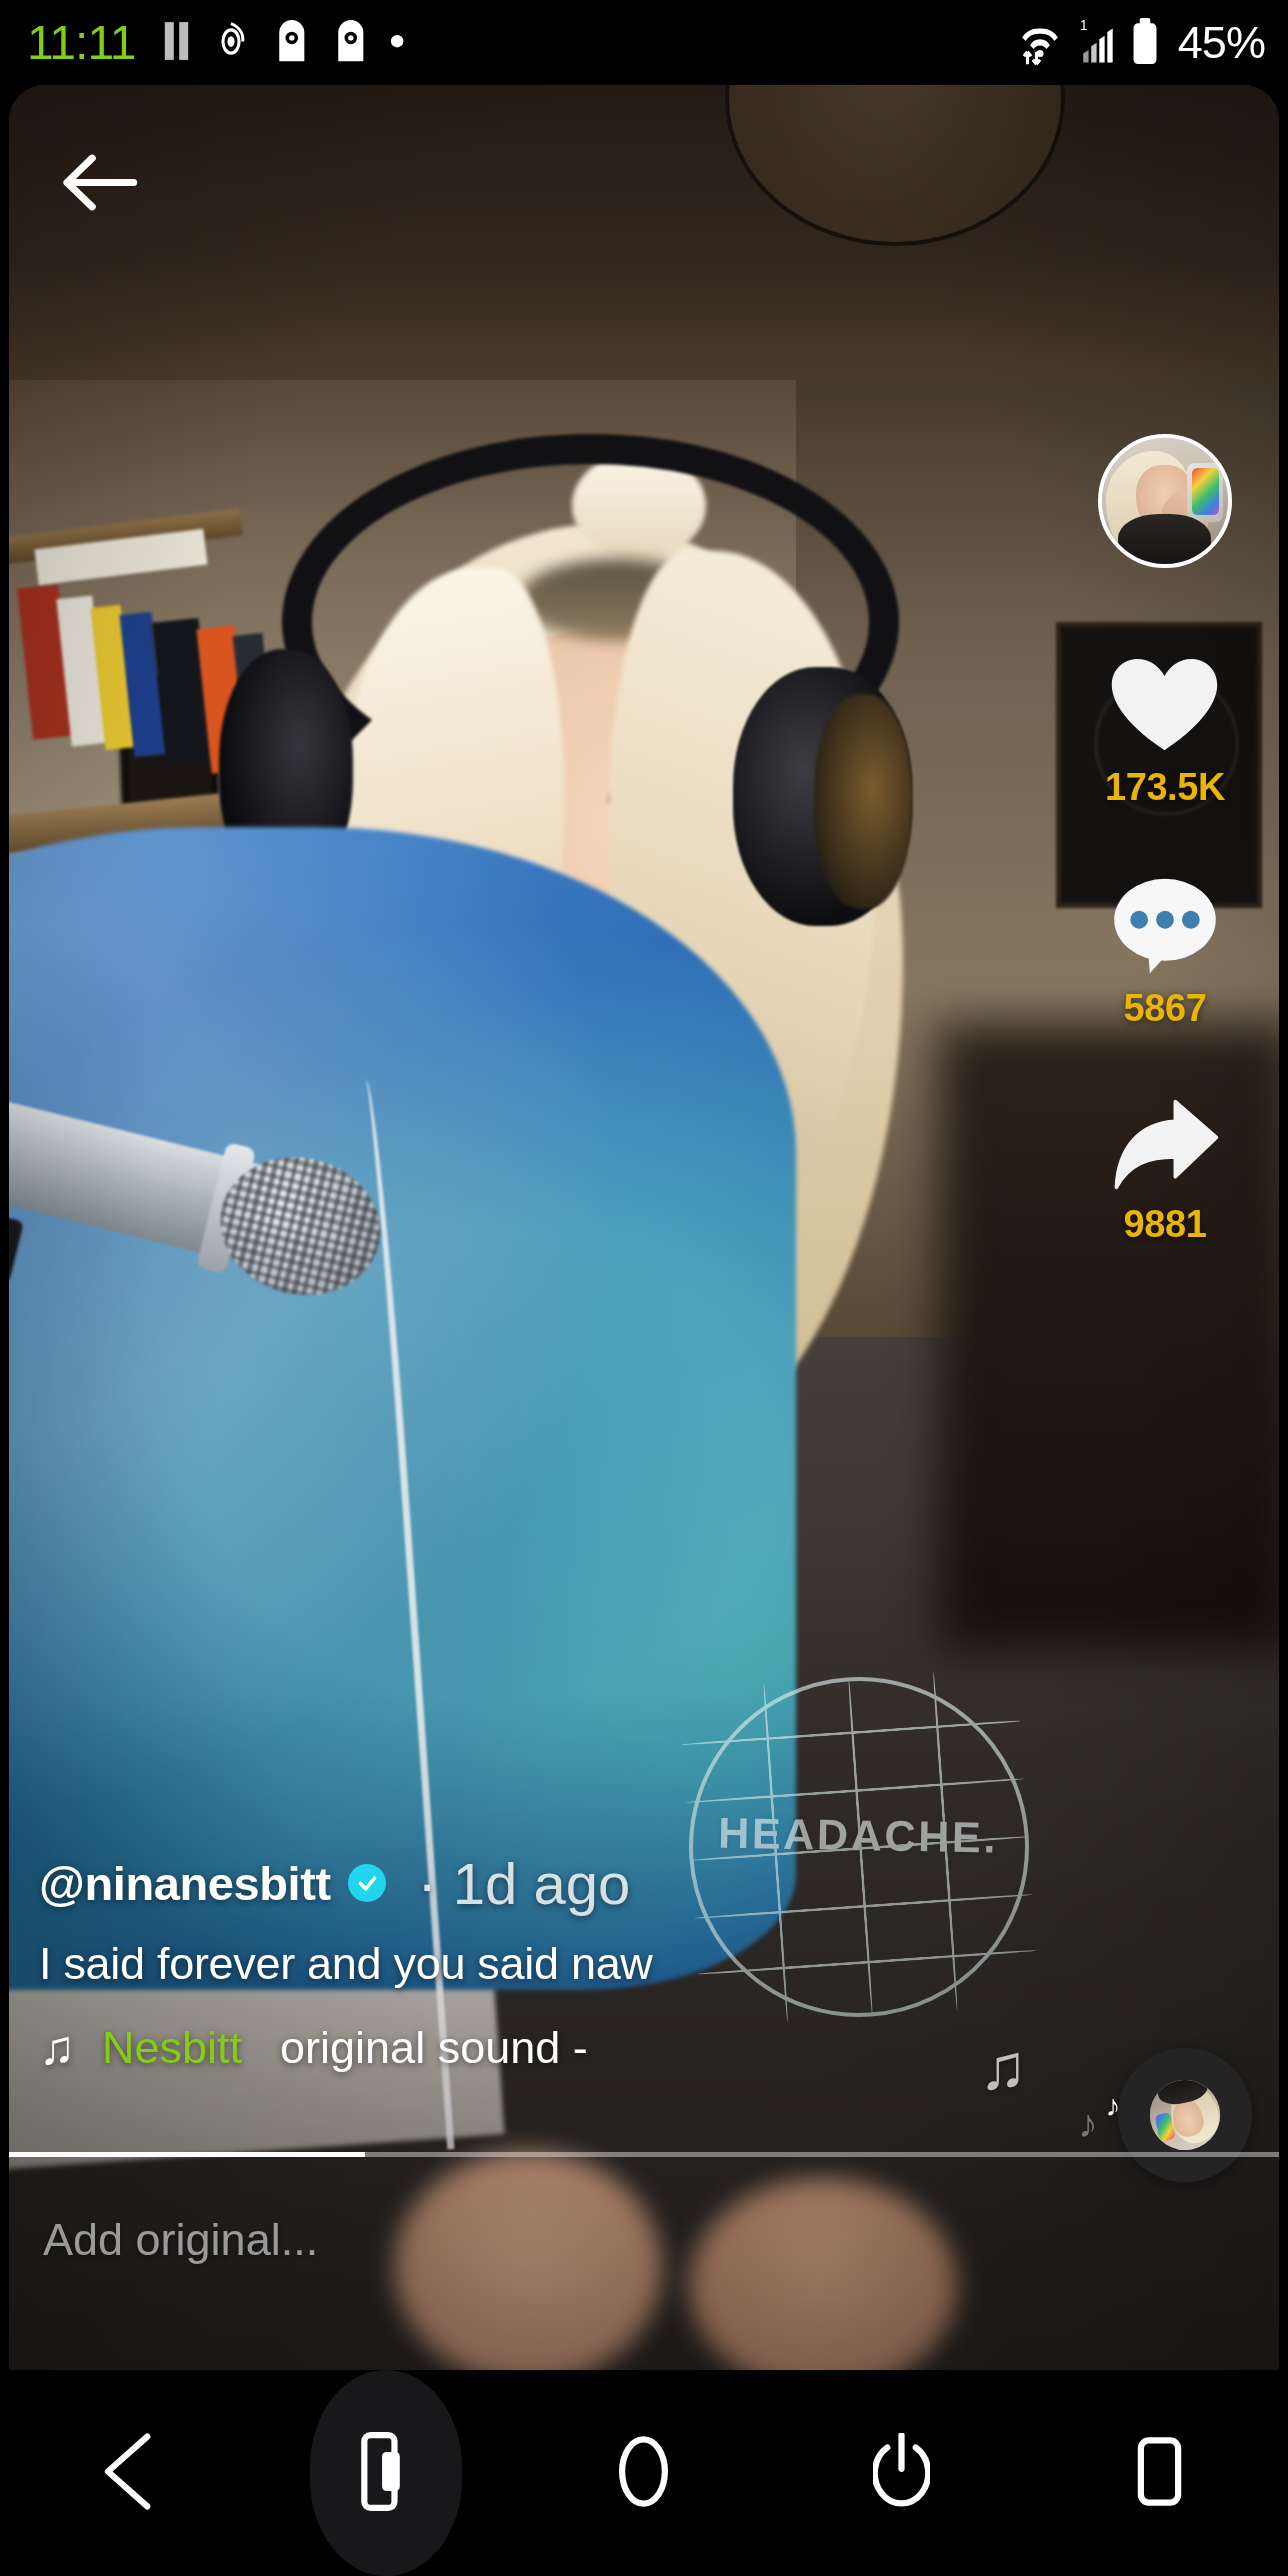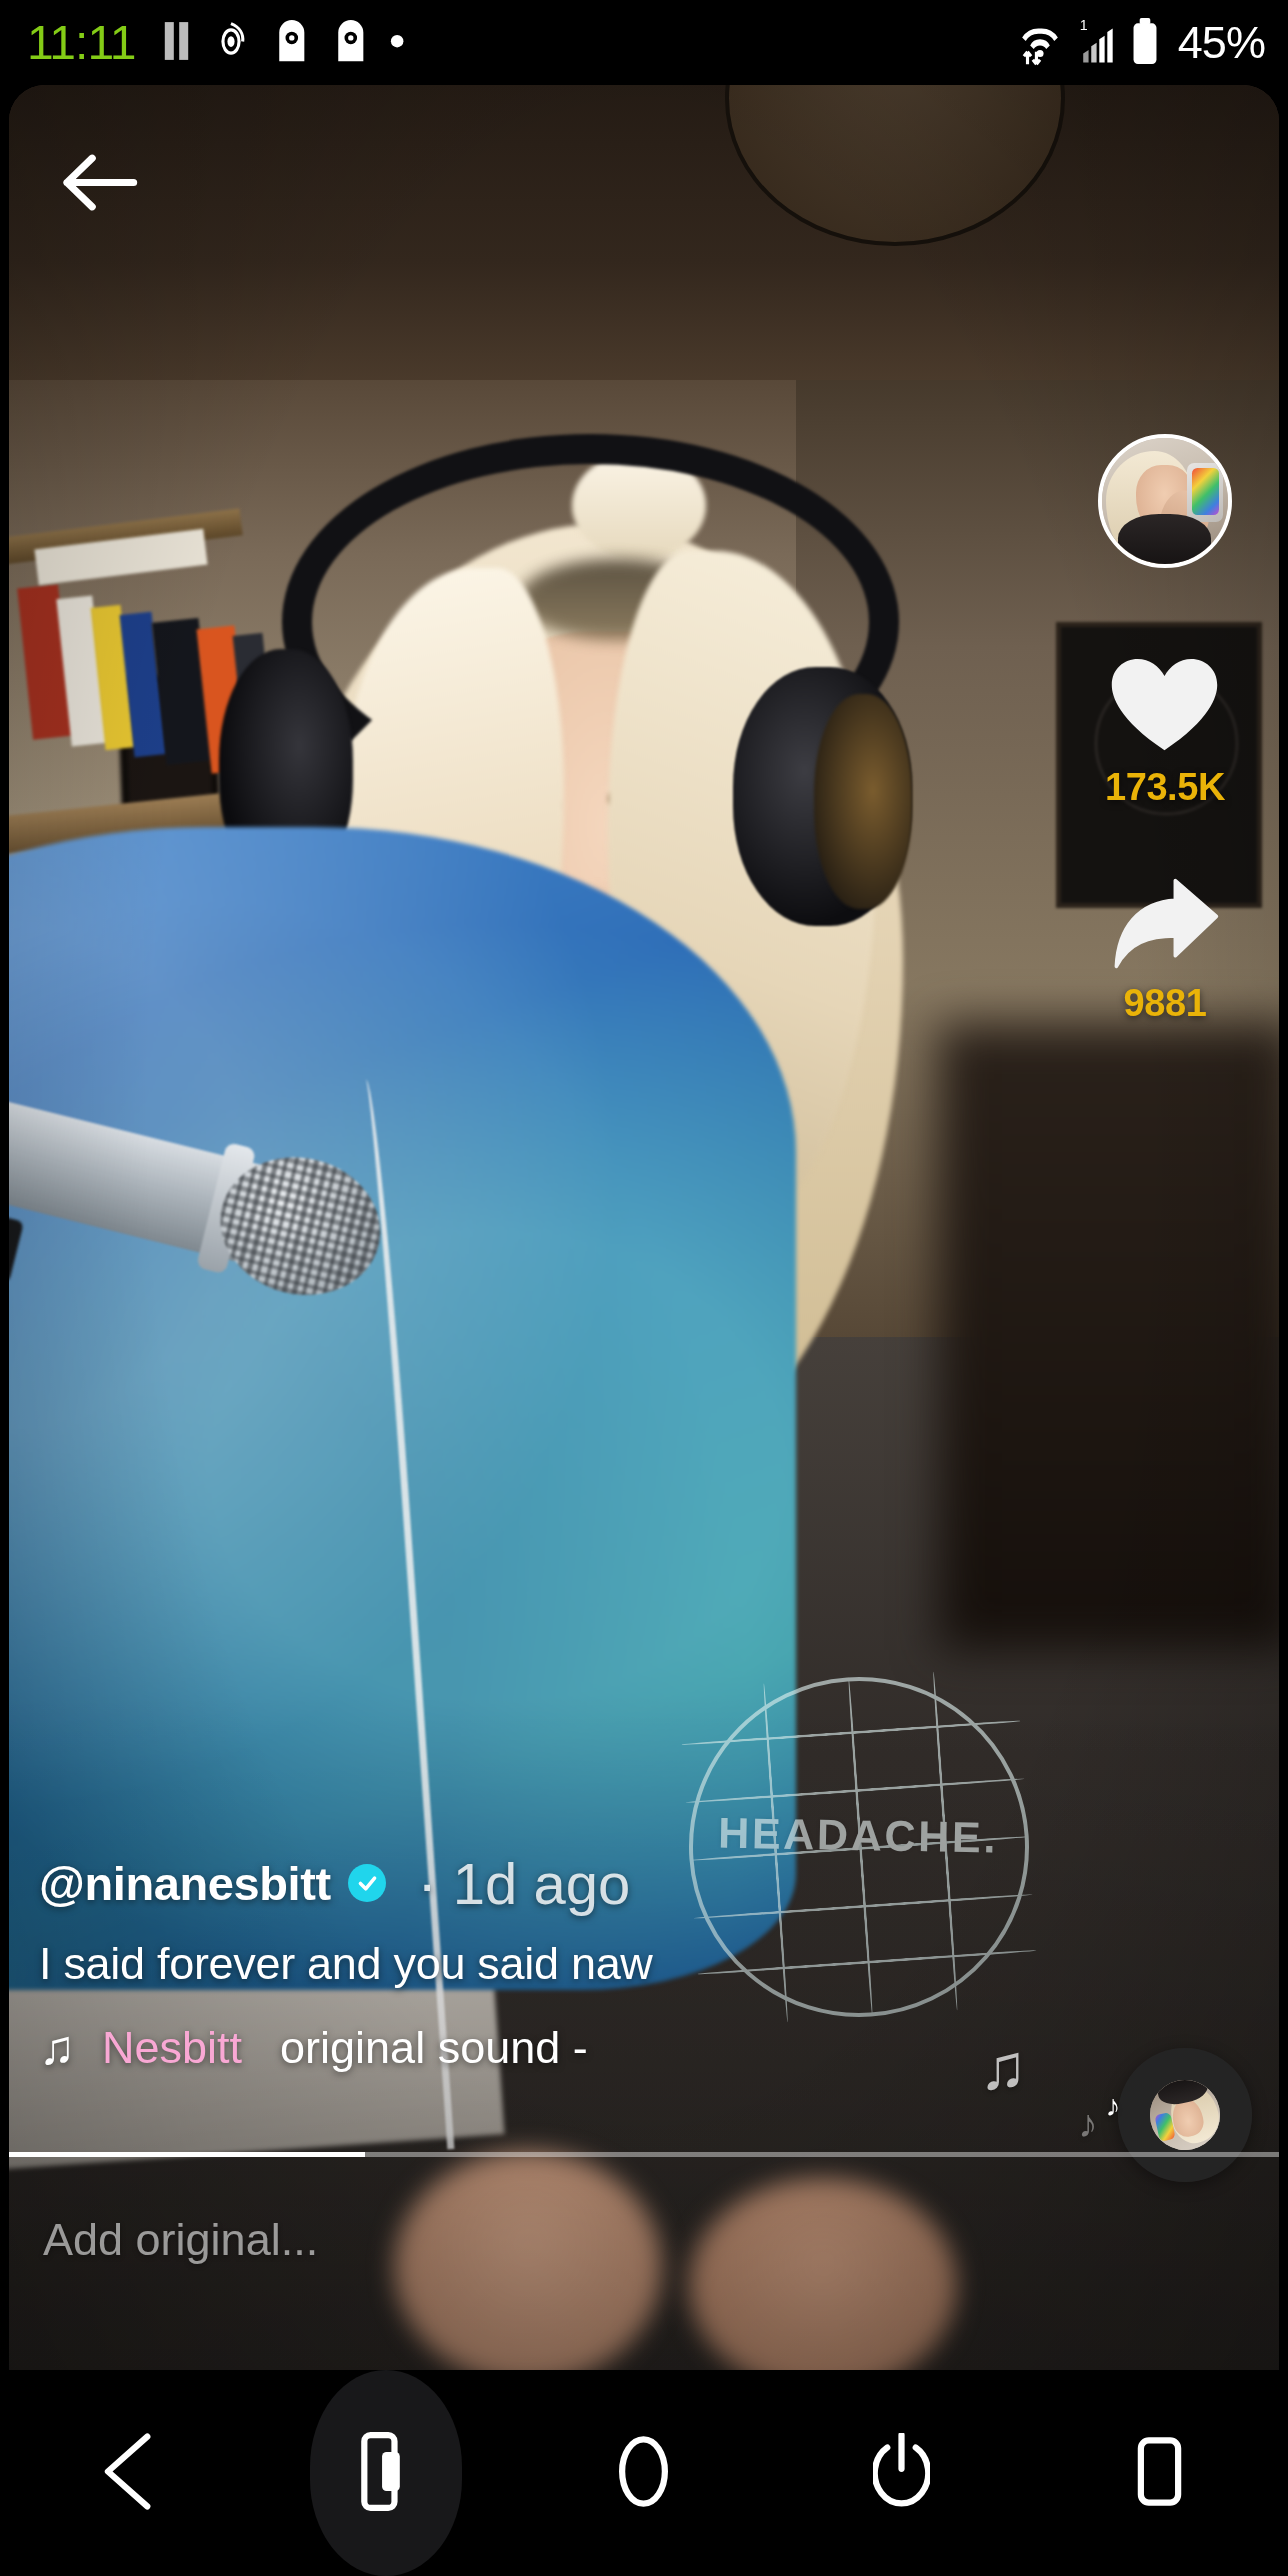--- a/index.html
+++ b/index.html
@@ -360,21 +360,21 @@
     color:rgba(255,255,255,.82); font-size:58px; margin-left:24px;
     text-shadow:0 1.8px 7.2px rgba(0,0,0,.5); font-weight:400;
   }
   #caption-text{
     color:#fff; font-size:45px; margin-top:21.5px; font-weight:400;
     text-shadow:0 1.8px 7.2px rgba(0,0,0,.5); letter-spacing:-0.3px;
   }
   #music-row{ display:flex; align-items:center; margin-top:30px; }
   #music-note-icon{ color:#fff; font-size:48px; text-shadow:0 1.8px 7.2px rgba(0,0,0,.5); }
   #music-title{
-    color:#f9a8d4; font-size:45px; margin-left:27px; font-weight:400;
+    color:#84cc16; font-size:45px; margin-left:27px; font-weight:400;
     text-shadow:0 1.8px 7.2px rgba(0,0,0,.5); white-space:nowrap;
   }
   #music-sub{
     color:#fff; font-size:45px; margin-left:38px; font-weight:400;
     text-shadow:0 1.8px 7.2px rgba(0,0,0,.5); white-space:nowrap;
   }
 
   
   #progress-track{
     position:absolute; left:0; bottom:213px; width:100%; height:5.4px;
@@ -581,20 +581,32 @@
 
     <div class="action-item" id="like-item">
       <span>
         <svg width="109" height="97" viewBox="0 0 122 108">
           <path d="M61 104 C10 70 2 44 2 31 C2 13 16 2 31 2 C44 2 55 10 61 21 C67 10 78 2 91 2 C106 2 120 13 120 31 C120 44 112 70 61 104 Z" fill="#f2f2f2"></path>
         </svg>
       </span>
       <span class="action-count">173.5K</span>
     </div>
 
+    <div class="action-item" id="comment-item">
+      <span>
+        <svg width="106" height="98" viewBox="0 0 118 110">
+          <ellipse cx="59" cy="48" rx="57" ry="46" fill="#f7f7f7"></ellipse>
+          <path d="M40 82 L42 108 L62 86 Z" fill="#f7f7f7"></path>
+          <circle cx="30" cy="48" r="10" fill="#3f7fb0"></circle>
+          <circle cx="59" cy="48" r="10" fill="#3f7fb0"></circle>
+          <circle cx="88" cy="48" r="10" fill="#3f7fb0"></circle>
+        </svg>
+      </span>
+      <span class="action-count">5867</span>
+    </div>
 
     <div class="action-item" id="share-item">
       <span>
         <svg width="109" height="93" viewBox="0 0 122 104">
           <path d="M72 4 L118 44 L72 88 L72 66 C42 66 20 74 6 100 C8 56 32 28 72 26 Z" fill="#f2f2f2" stroke="#f2f2f2" stroke-width="4" stroke-linejoin="round"></path>
         </svg>
       </span>
       <span class="action-count">9881</span>
     </div>
   </div>

